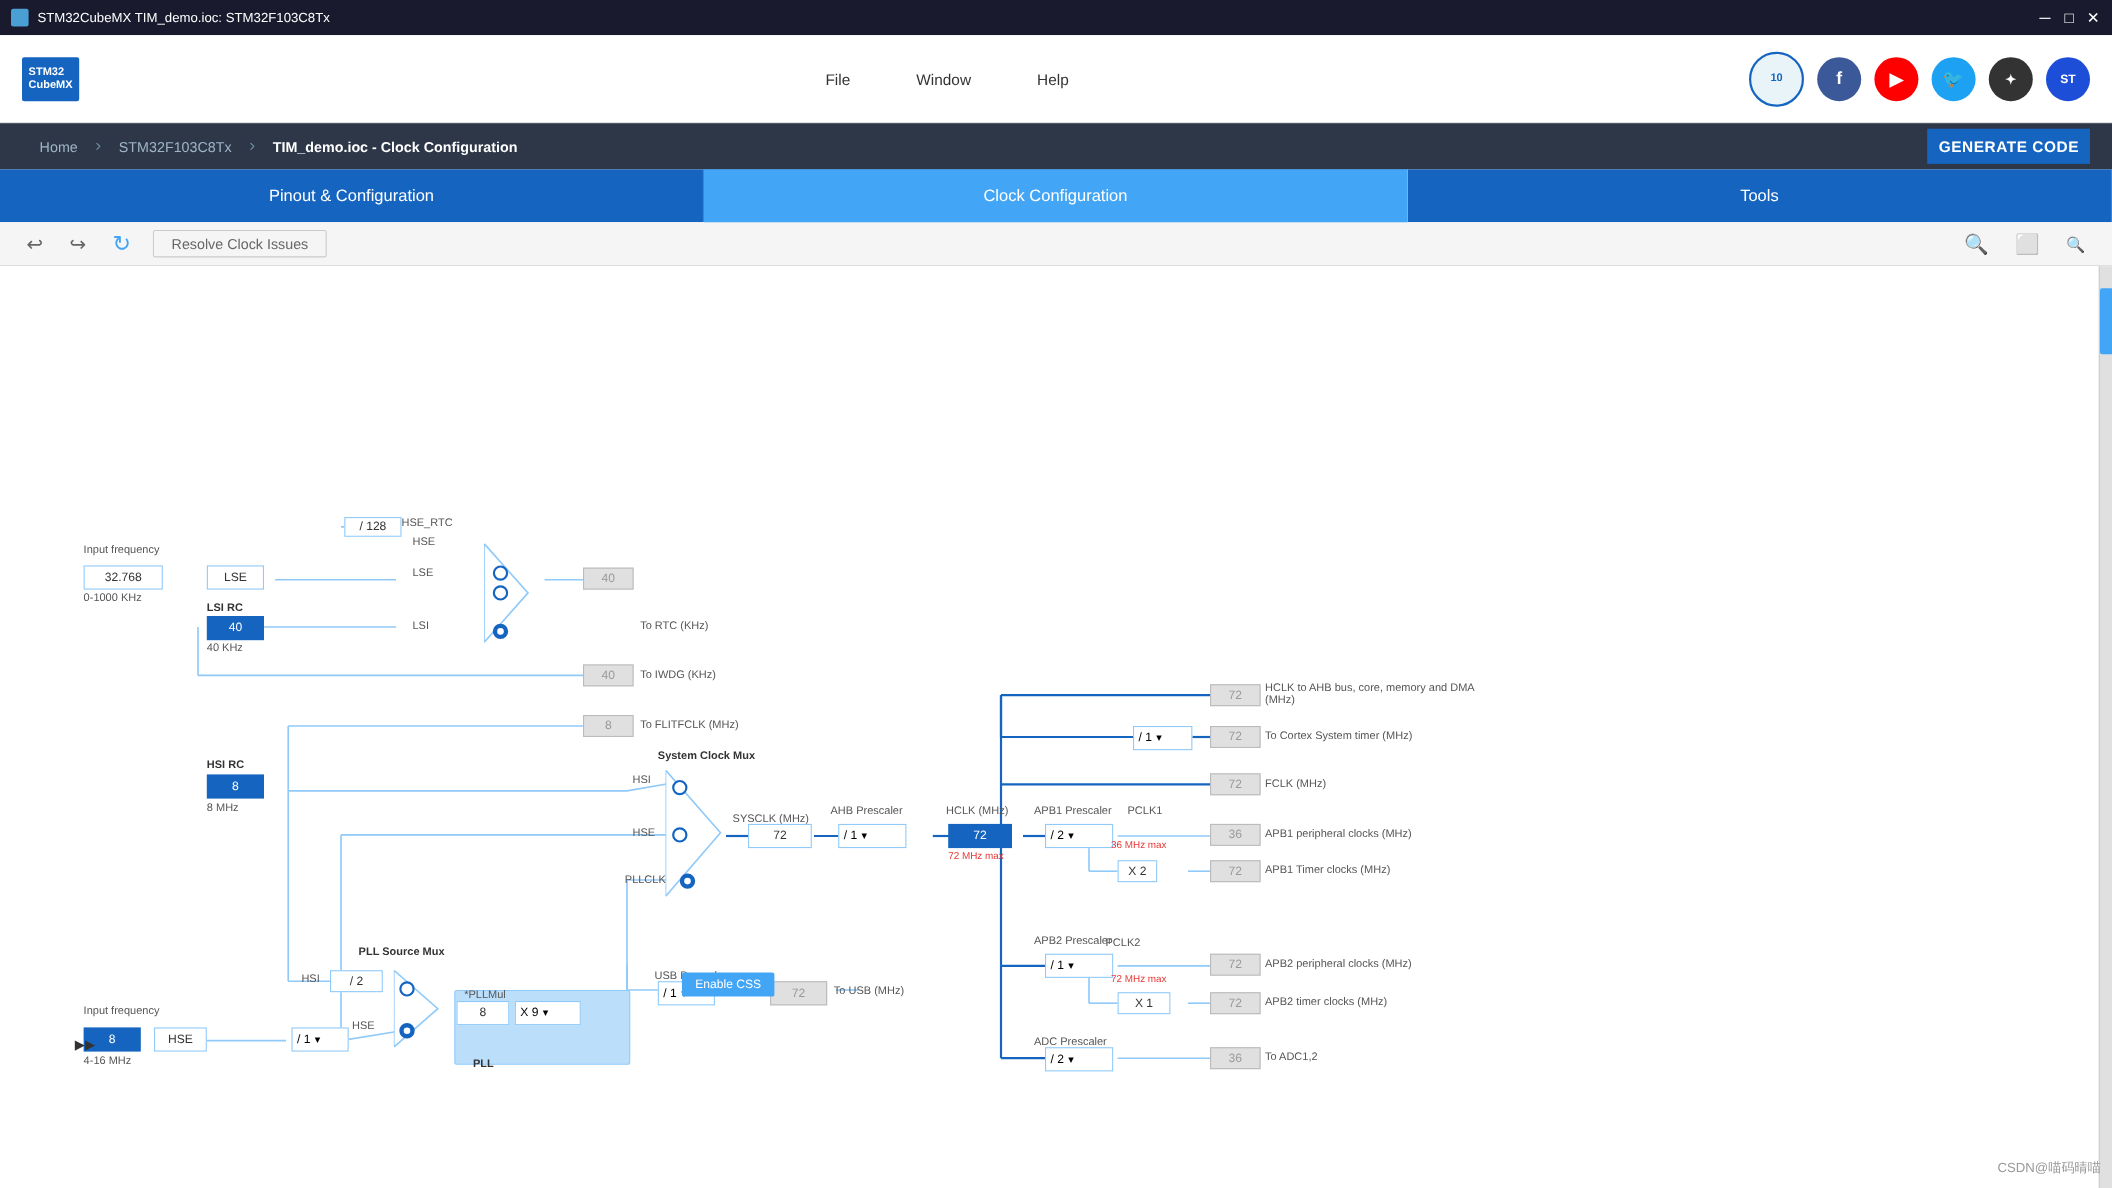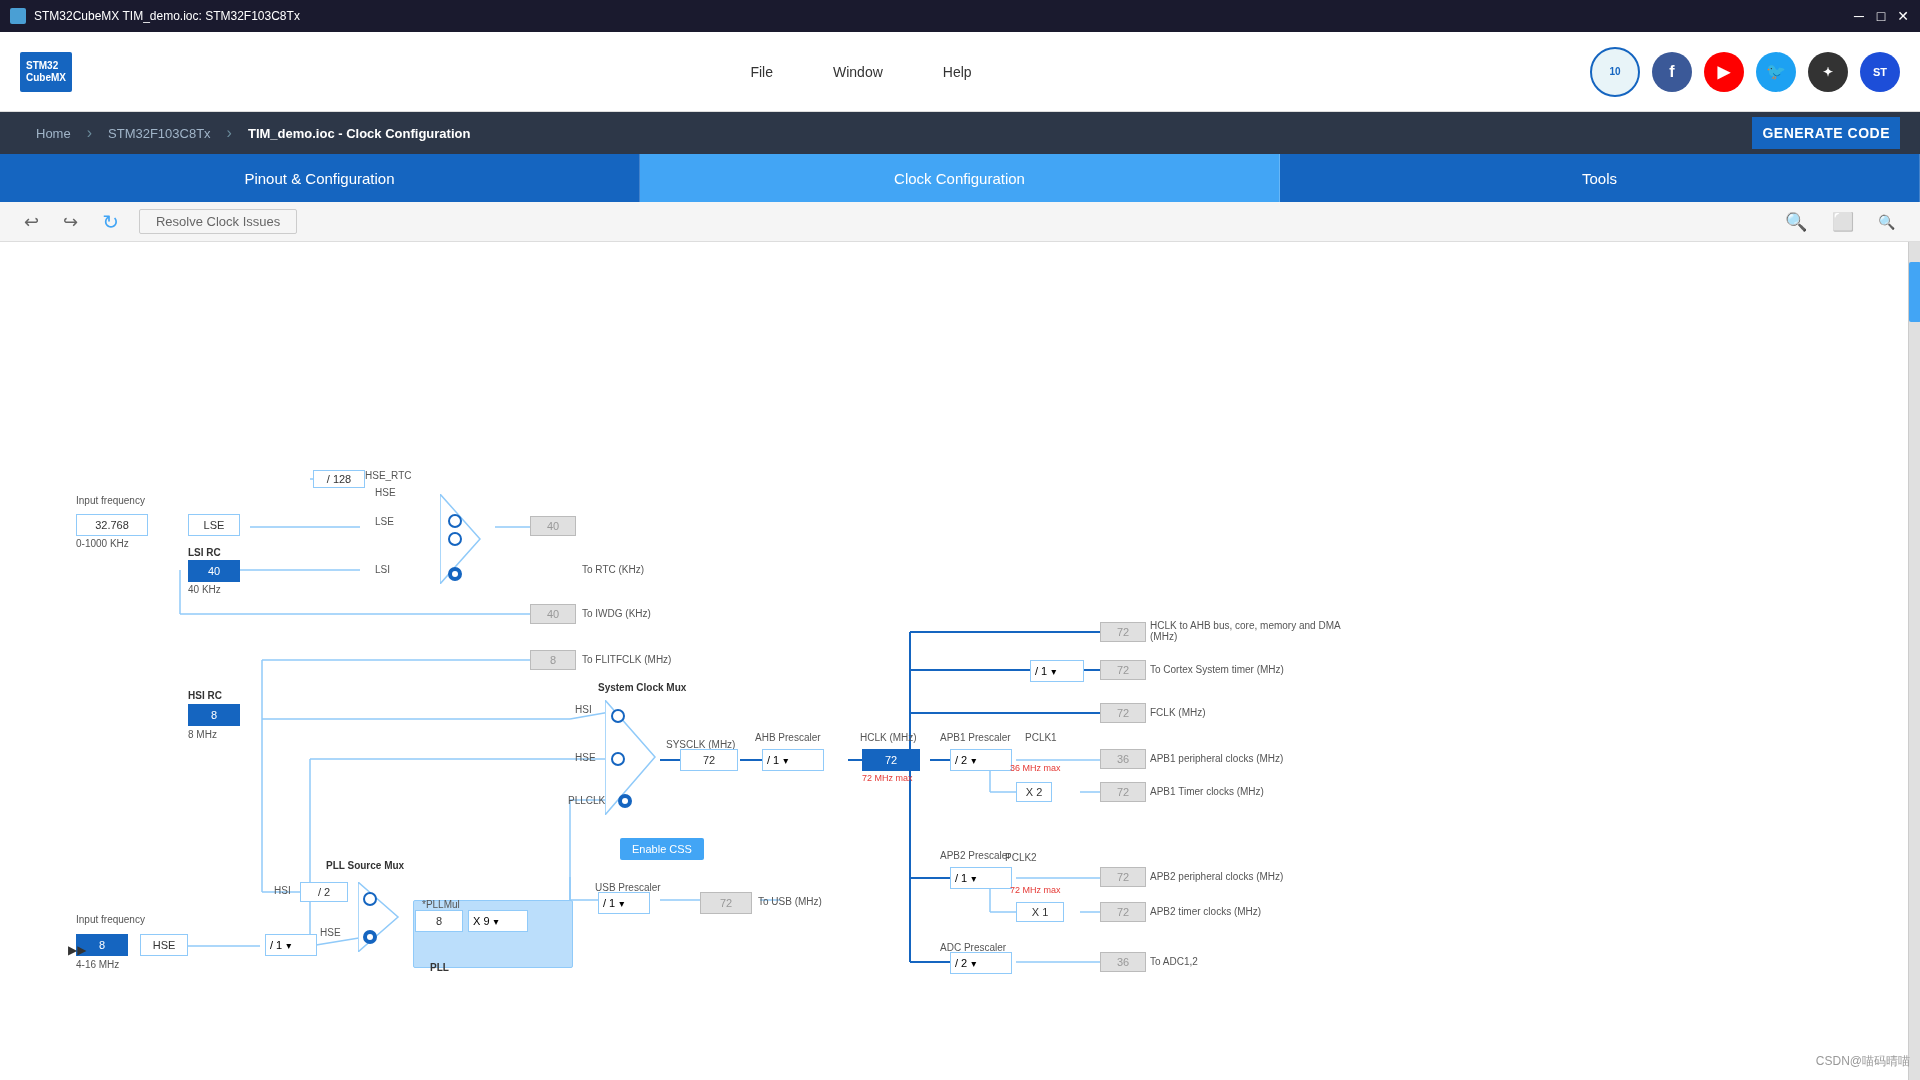--- a/index.html
+++ b/index.html
@@ -224,20 +224,21 @@
 
     .enable-css-btn {
       position: absolute;
       background: #42a5f5;
       color: white;
       border: none;
       padding: 5px 12px;
       font-size: 11px;
       cursor: pointer;
       border-radius: 2px;
+      margin-top: 46px;
     }
 
     
     .info-text {
       position: absolute;
       font-size: 9px;
       color: #e53935;
     }
 
     .watermark {

